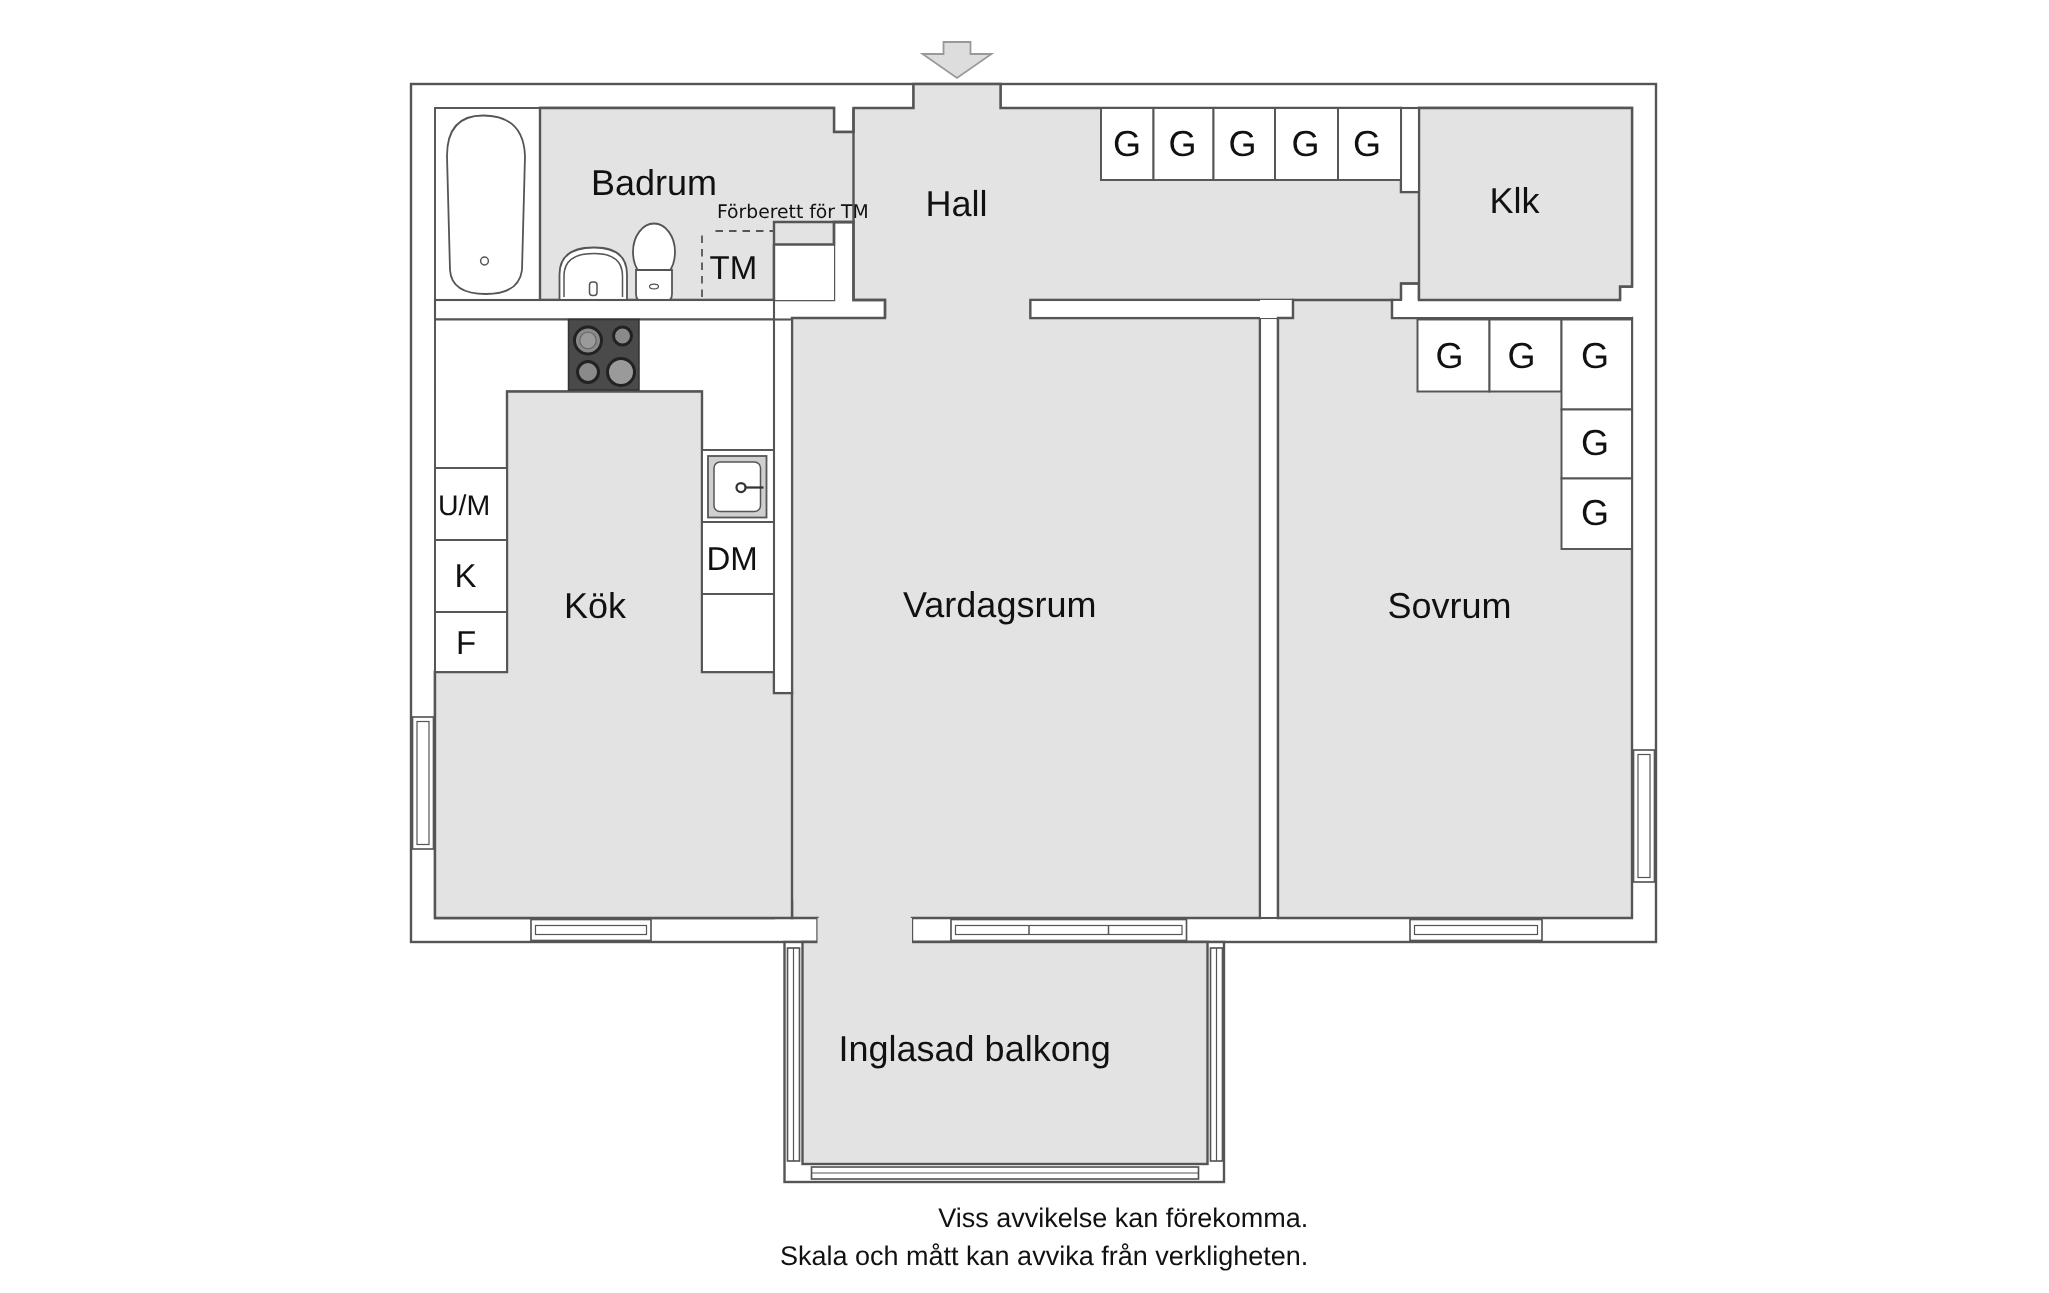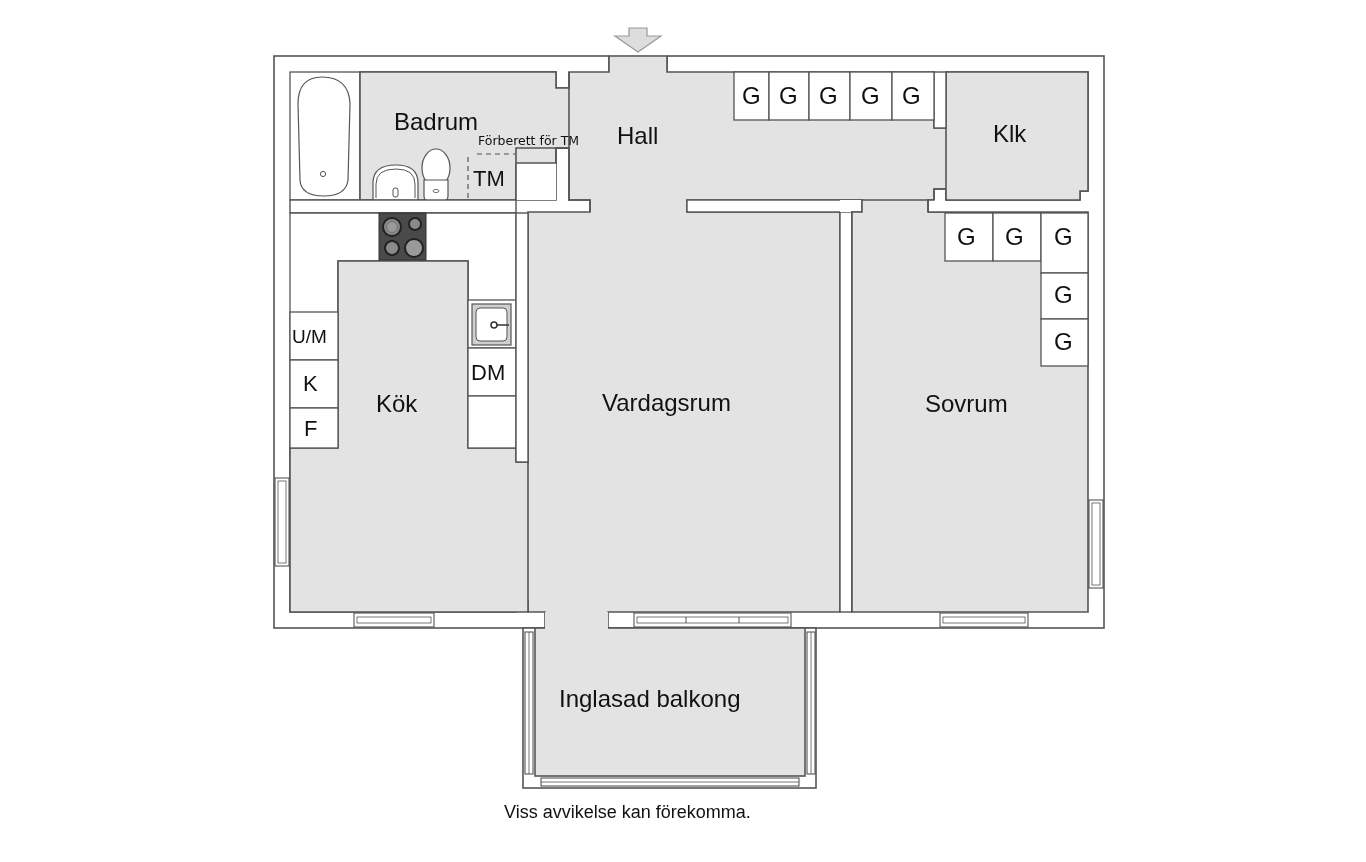--- a/index.html
+++ b/index.html
@@ -2,21 +2,21 @@
 <html><head>
   <meta charset="utf-8">
   <style>
     html, body { margin: 0; padding: 0; background: #ffffff; }
     body { width: 1366px; height: 862px; position: relative; overflow: hidden; font-family: "Liberation Sans", sans-serif; }
     svg { position: absolute; left: 0; top: 0; }
     .room-label { font-family: "Liberation Sans", sans-serif; font-size: 24px; fill: #111111; }
     .small-label { font-family: "DejaVu Sans", sans-serif; font-size: 12.5px; fill: #111111; }
     .g-label { font-family: "Liberation Sans", sans-serif; font-size: 24px; fill: #111111; }
     .fix-label { font-family: "Liberation Sans", sans-serif; font-size: 22px; fill: #111111; }
-    .disclaimer { position: absolute; left: 504px; top: 800px; font-family: "Liberation Sans", sans-serif; font-size: 18px; line-height: 25px; color: #111111; text-align: right; }
+    .disclaimer { position: absolute; left: 520px; top: 800px; font-family: "Liberation Sans", sans-serif; font-size: 18px; line-height: 25px; color: #111111; text-align: right; }
     .wall { fill: #ffffff; stroke: #555555; stroke-width: 1.6; }
     .floor { fill: #e3e3e3; stroke: #555555; stroke-width: 1.6; }
     .cab { fill: #ffffff; stroke: #555555; stroke-width: 1.3; }
     .win { fill: #ffffff; stroke: #555555; stroke-width: 1.1; }
   </style>
 </head>
 <body>
 
 <svg width="1366" height="862" viewBox="0 0 1366 862">
 
@@ -170,13 +170,14 @@
   <text x="617" y="144" class="room-label">Hall</text>
   <text x="993" y="142" class="room-label">Klk</text>
   <text x="376" y="412" class="room-label">Kök</text>
   <text x="602" y="411" class="room-label">Vardagsrum</text>
   <text x="925" y="412" class="room-label">Sovrum</text>
   <text x="559" y="707" class="room-label">Inglasad balkong</text>
 </svg>
 
 <div class="disclaimer">
   <div>Viss avvikelse kan förekomma.</div>
+  <div>Skala och mått kan avvika från verkligheten.</div>
 </div>
 
 </body></html>

